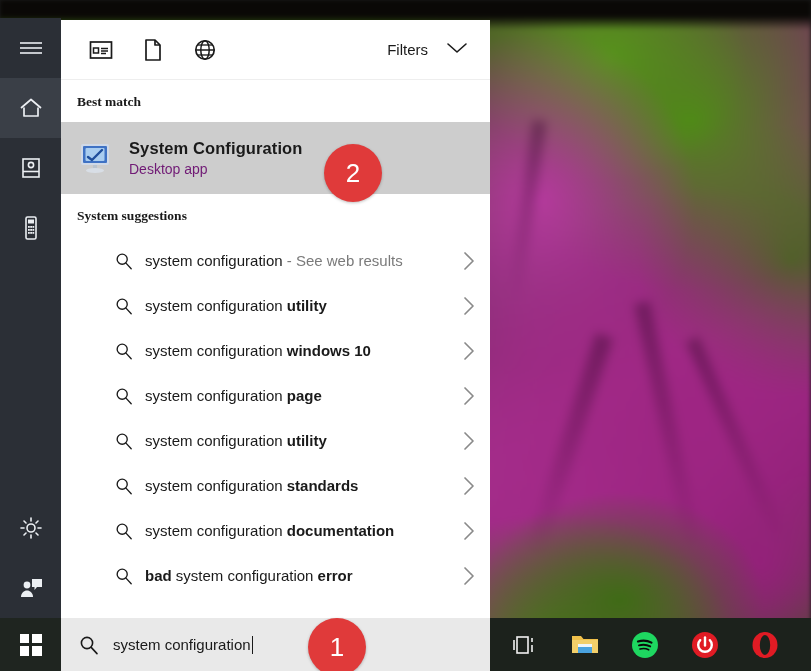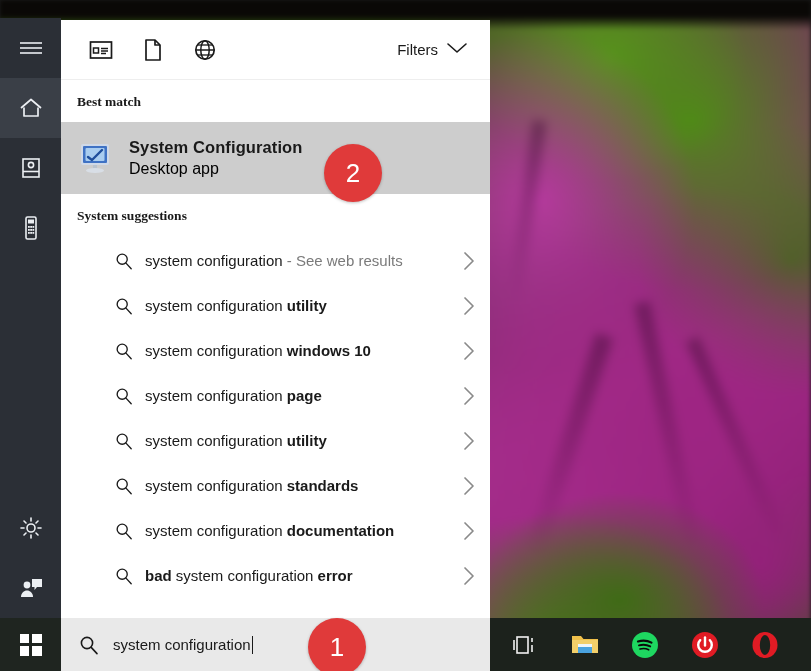--- a/index.html
+++ b/index.html
@@ -83,39 +83,39 @@
     height: 60px; display: flex; align-items: center;
     padding: 0 14px 0 14px;
     border-bottom: 1px solid #eeeeee;
   }
   .tool-btn {
     width: 52px; height: 46px;
     display: flex; align-items: center; justify-content: center;
     cursor: pointer;
   }
   #filters-btn {
-    margin-left: auto; display: flex; align-items: center; gap: 8px;
+    margin-left: auto; display: flex; align-items: center; gap: 18px;
     font-size: 15px; color: #1a1a1a; cursor: pointer; padding-right: 8px; text-align: center;
   }
 
   .section-head {
     font-size: 13.5px; font-weight: bold; color: #1a1a1a;
     padding: 14px 0 12px 16px;
     font-family: Liberation Serif, serif;
   }
 
   
   #best-match-row {
     display: flex; align-items: center; gap: 14px;
     height: 72px; padding-left: 16px; background: #cdcdcd;
     cursor: pointer; position: relative;
   }
   .bm-text { display: flex; flex-direction: column; gap: 3px; }
   .bm-title { font-size: 16.5px; font-weight: bold; color: #1a1a1a; letter-spacing: .1px; }
-  .bm-sub { font-size: 16px; color: #000000; }
+  .bm-sub { font-size: 14px; color: #701a75; }
 
   
   #suggestions { padding-top: 2px; margin-left: 36px; }
   .sugg-row {
     display: flex; align-items: center;
     height: 45px; padding-left: 18px; padding-right: 14px;
     cursor: pointer; color: #1a1a1a;
   }
   .sugg-icon { width: 30px; flex: none; display: flex; align-items: center; }
   .sugg-label { font-size: 15px; white-space: nowrap; }

